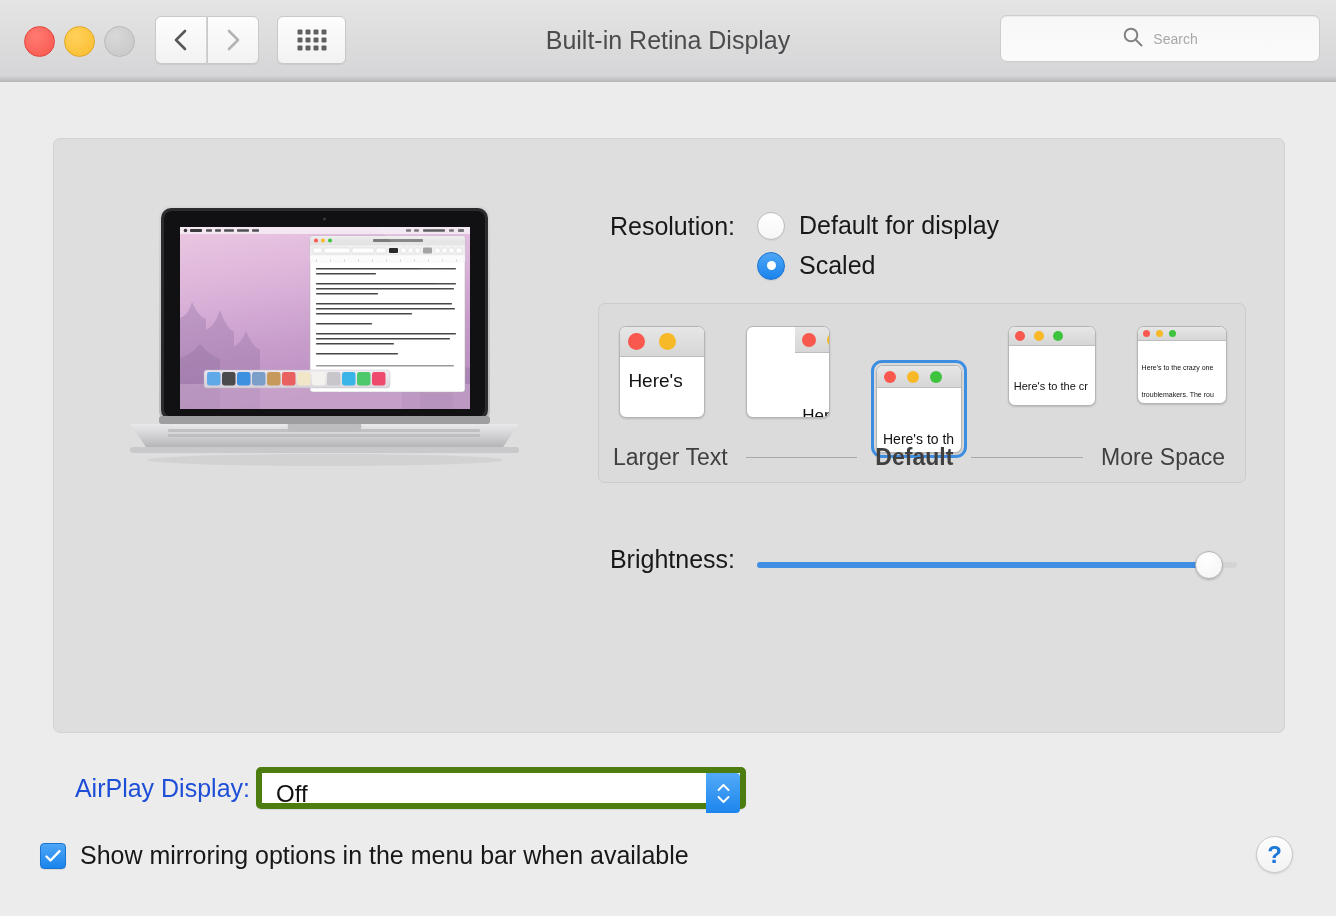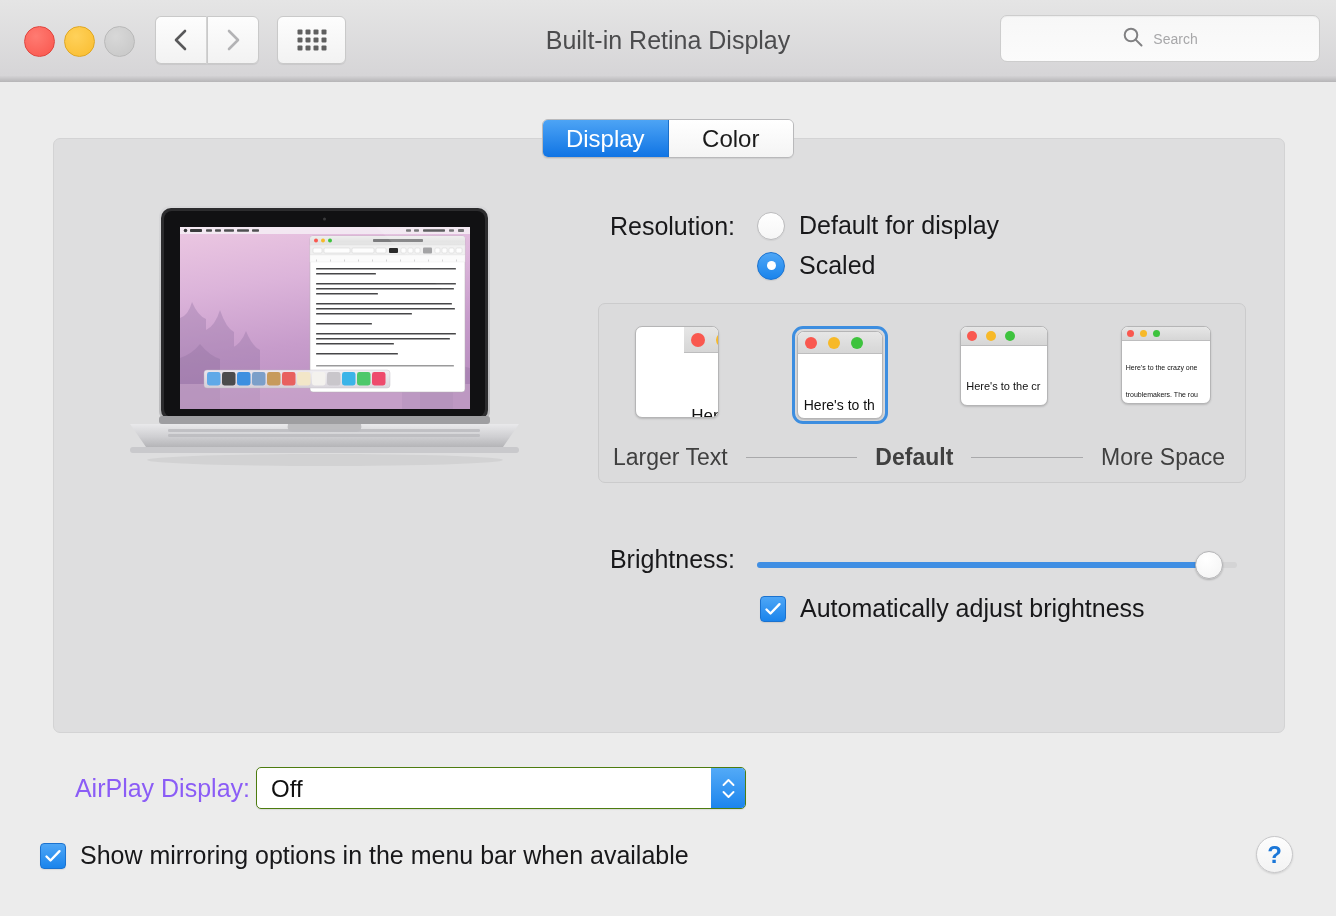--- a/index.html
+++ b/index.html
@@ -209,20 +209,21 @@
   .thumb .body {
     color: #111; overflow: hidden;
     box-sizing: border-box;
     white-space: pre;
   }
   .thumb-wrap.sel {
     border: 3px solid #3d8ee0;
     border-radius: 11px;
     padding: 2px;
     box-sizing: border-box;
+    margin-top: 34px;
   }
 
   #scalelabels {
     position: absolute; left: 0; top: 138px;
     width: 648px; height: 30px;
     display: flex; align-items: center;
   }
   #scalelabels .lbl { font-size: 23px; color: #404040; white-space: nowrap; }
   #scalelabels .lbl.bold { font-weight: bold; }
   #scalelabels .line { flex: 1; height: 1px; background: #a9a9ab; margin: 0 18px; }
@@ -265,27 +266,27 @@
   }
   .cb.on svg { position:absolute; top:50%; left:50%; transform: translate(-50%,-50%); }
   .cb-label { font-size: 25px; color: #18181a; white-space: nowrap; }
   #cb-autobright { left: 760px; top: 594px; }
   #cb-mirroring  { left: 40px;  top: 841px; }
 
   
   #airplaylabel {
     position: absolute; left: 20px; top: 774px;
     width: 230px; text-align: right;
-    font-size: 25px; color: #8b5cf6;
+    font-size: 25px; color: #1d4ed8;
   }
   #airplaypopup {
     position: absolute; left: 256px; top: 767px;
     width: 490px; height: 42px;
     background: #fff;
-    border: 1px solid #4d7c0f;
+    border: 6px solid #4d7c0f;
     border-radius: 5px;
     box-sizing: border-box;
     box-shadow: 0 1px 1px rgba(0,0,0,0.08);
   }
   #airplaypopup .val {
     position: absolute; left: 14px; top: 0; height: 42px;
     line-height: 41px; font-size: 24px; color: #111;
   }
   #airplaypopup .stepper {
     position: absolute; right: 0; top: 0;
@@ -361,24 +362,20 @@
               <line x1="13.6" y1="13.6" x2="19.5" y2="19.5" stroke="#818183" stroke-width="2" stroke-linecap="round"></line>
             </svg>
         </span>
         <span class="ph">Search</span>
       </div>
     </div>
   </div>
 
   <div id="panel"></div>
 
-  <div id="tabs">
-    <div class="seg sel">Display</div>
-    <div class="seg unsel">Color</div>
-  </div>
 
   <div id="macbook">
     <svg width="420" height="270" viewBox="0 0 420 270">
       <defs>
         <linearGradient id="lidG" x1="0" y1="0" x2="0" y2="1">
           <stop offset="0" stop-color="#d8d8da"></stop>
             <stop offset="1" stop-color="#b9b9bb"></stop>
         </linearGradient>
         <linearGradient id="baseG" x1="0" y1="0" x2="0" y2="1">
           <stop offset="0" stop-color="#e9e9eb"></stop>
@@ -544,20 +541,29 @@
 
   <div class="radio-row" id="radio-scaled">
     <span class="radio on"></span>
     <span class="radio-label">Scaled</span>
   </div>
 
   <div id="scalegroup">
 
     <div id="thumbs">
 
+      <div class="thumb-wrap">
+        <div class="thumb" style="width:86px;height:92px;">
+          <div class="bar" style="height:30px;padding:0 8px;gap:14px;">
+            <i class="r" style="width:17px;height:17px;"></i>
+            <i class="y" style="width:17px;height:17px;"></i>
+          </div>
+          <div class="body" style="padding:12px 6px 0 8px;font-size:19px;line-height:24px;">Here's</div>
+        </div>
+      </div>
 
       <div class="thumb-wrap">
         <div class="thumb" style="width:84px;height:92px;padding-left:48px;">
           <div class="bar" style="height:26px;padding:0 7px;gap:11px;">
             <i class="r" style="width:14px;height:14px;"></i>
             <i class="y" style="width:14px;height:14px;"></i>
             <i class="g" style="width:14px;height:14px;"></i>
           </div>
           <div class="body" style="padding:8px 2px 0 7px;font-size:17px;line-height:22px;">
             <div>Here's to</div>
@@ -627,28 +633,20 @@
   </div>
 
   <div class="rowlabel" id="brilabel">Brightness:</div>
 
   <div id="slider">
     <div class="track"></div>
     <div class="fill" style="width: 452.44px;"></div>
     <div class="knob" style="left: 438.44px;"></div>
   </div>
 
-  <div class="cbrow" id="cb-autobright">
-    <span class="cb on">
-      <svg width="17" height="14" viewBox="0 0 17 14">
-          <polyline points="2,7.5 6,11.5 15,2.2" fill="none" stroke="#fff" stroke-width="2.4" stroke-linecap="round" stroke-linejoin="round"></polyline>
-        </svg>
-    </span>
-    <span class="cb-label">Automatically adjust brightness</span>
-  </div>
 
   <div id="airplaylabel">AirPlay Display:</div>
 
   <div id="airplaypopup">
     <span class="val">Off</span>
     <span class="stepper">
       <svg width="15" height="9" viewBox="0 0 15 9">
           <polyline points="2.5,7 7.5,2 12.5,7" fill="none" stroke="#fff" stroke-width="1.9" stroke-linecap="round" stroke-linejoin="round"></polyline>
         </svg>
       <svg width="15" height="9" viewBox="0 0 15 9">

